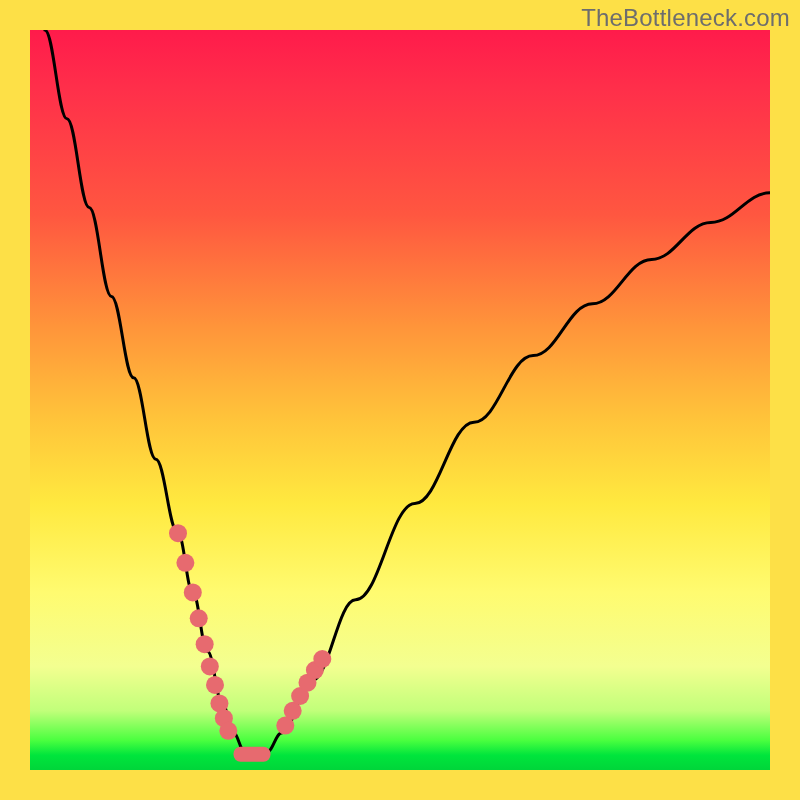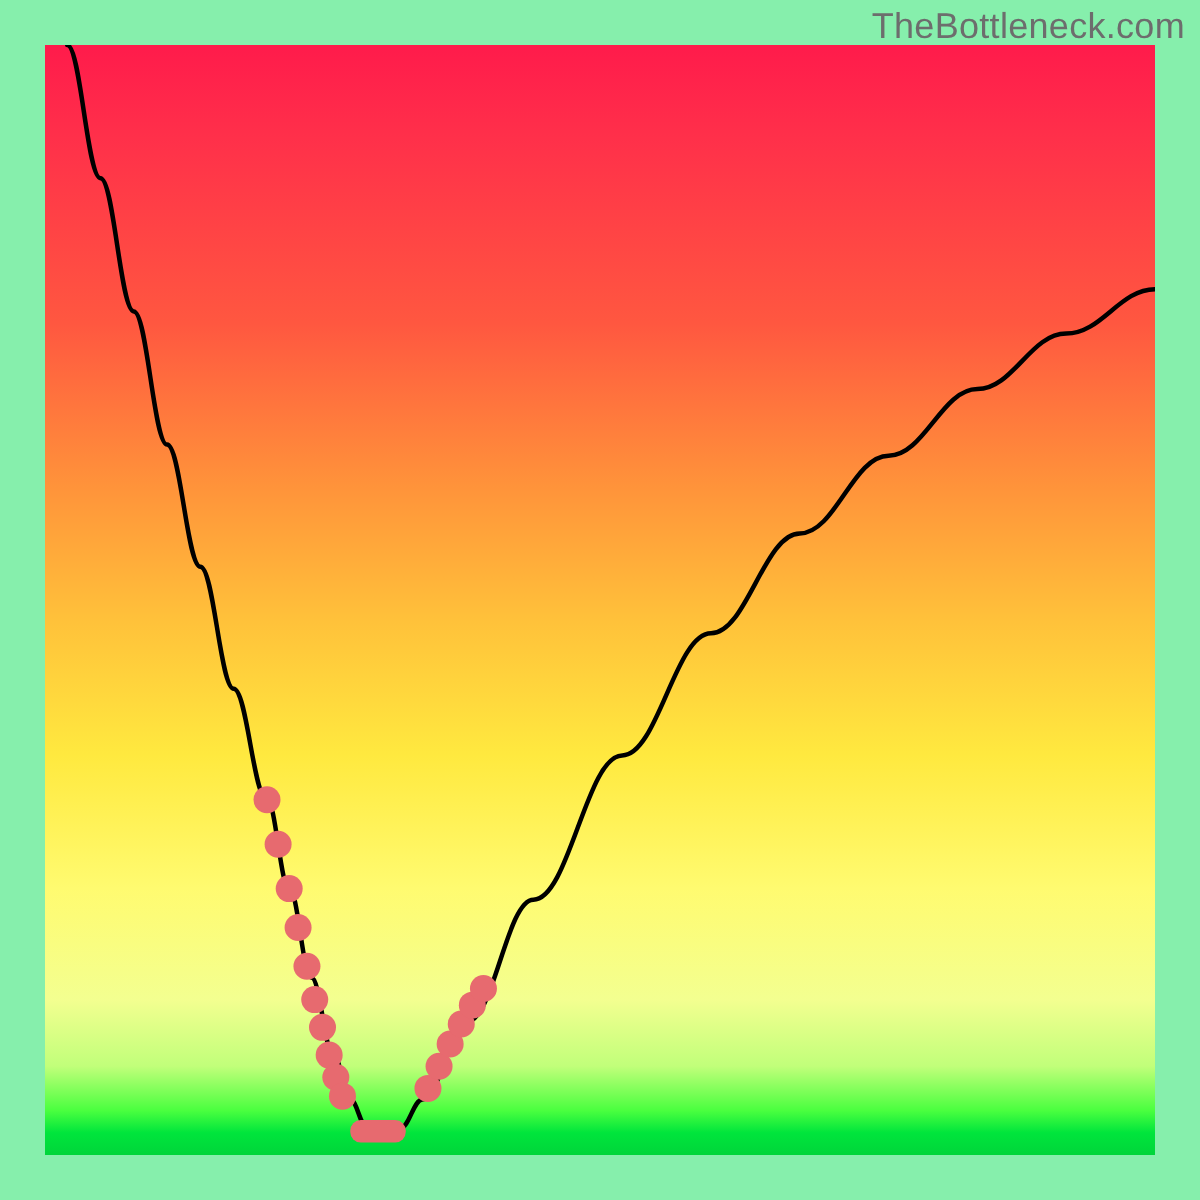--- a/index.html
+++ b/index.html
@@ -7,21 +7,21 @@
     padding: 0;
     width: 800px;
     height: 800px;
     overflow: hidden;
     font-family: Arial, Helvetica, sans-serif;
   }
   .frame {
     position: relative;
     width: 800px;
     height: 800px;
-    background: #86efac;
+    background: #fde047;
     text-align: right;
   }
   .plot-area {
     position: absolute;
     left: 30px;
     top: 30px;
     width: 740px;
     height: 740px;
     overflow: hidden;
   }

